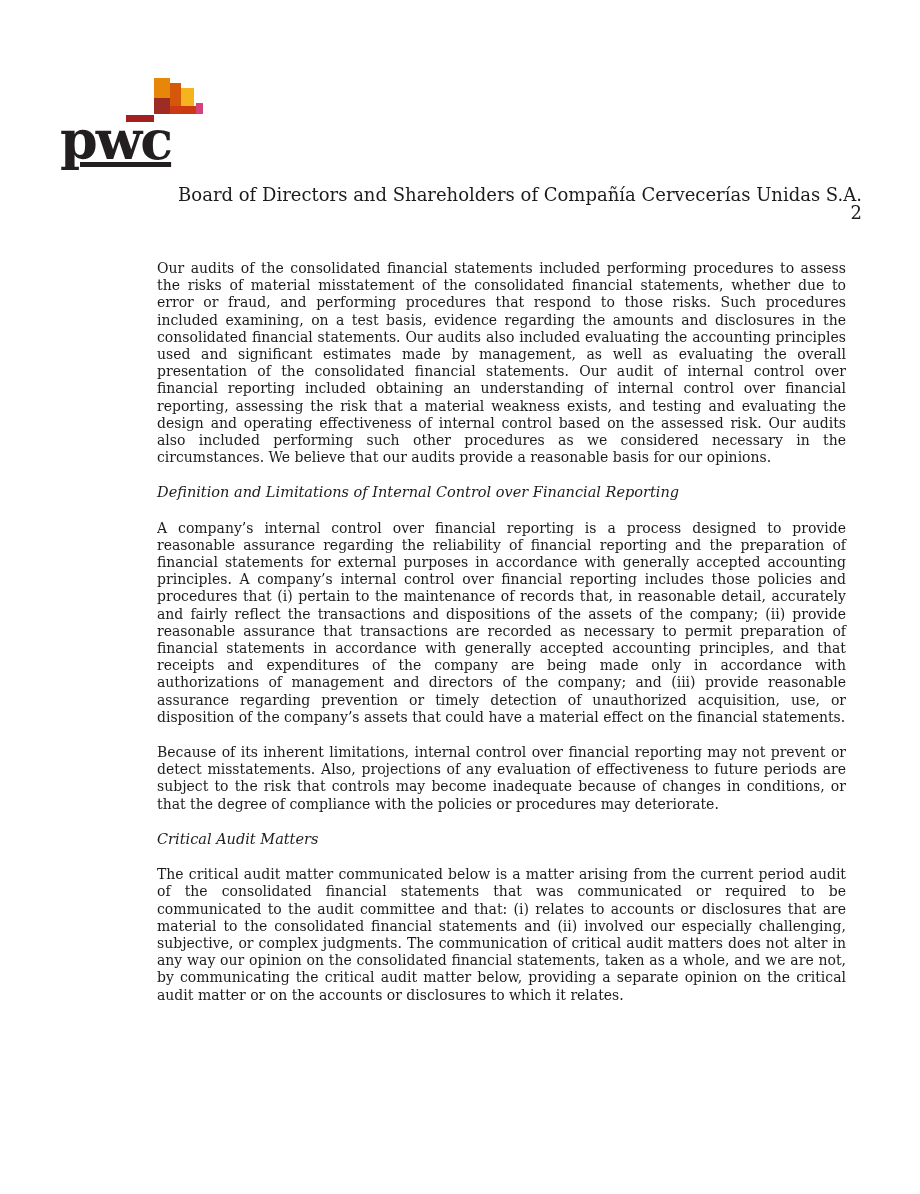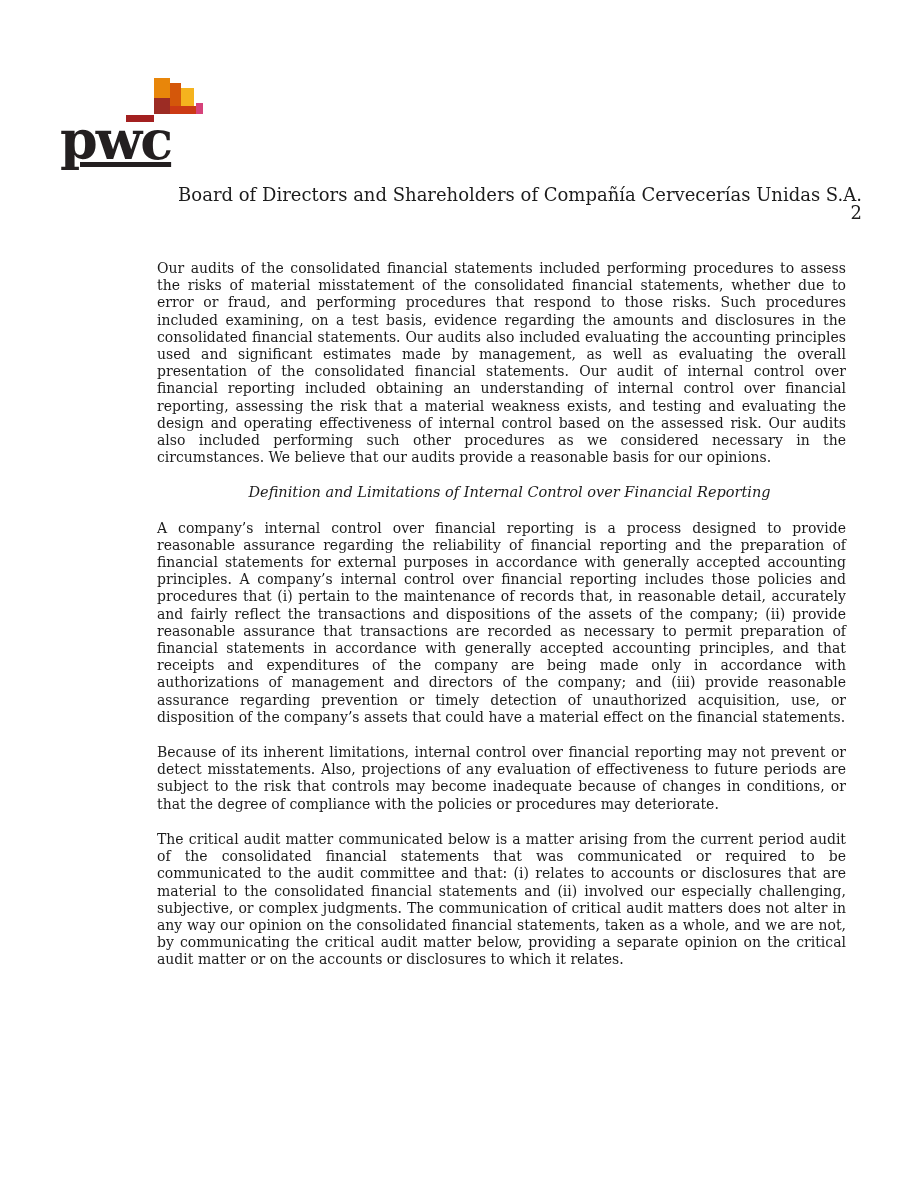--- a/index.html
+++ b/index.html
@@ -71,21 +71,20 @@
     font-size: 14px;
     line-height: 17.2px;
     text-align: justify;
   }
   .content h3 {
     margin: 0 0 18px 0;
     font-size: 14.5px;
     line-height: 17.2px;
     font-weight: normal;
     font-style: italic;
-    text-align: center;
   }
 </style>
 </head>
 <body>
 
 <div class="page">
 
   <div class="logo">
     <div class="logo-marks">
       <div class="blk blk-tangerine" style="background-color: rgb(232, 134, 10);"></div>
@@ -104,17 +103,18 @@
     <div class="page-number">2</div>
 
     <p>Our audits of the consolidated financial statements included performing procedures to assess the risks of material misstatement of the consolidated financial statements, whether due to error or fraud, and performing procedures that respond to those risks. Such procedures included examining, on a test basis, evidence regarding the amounts and disclosures in the consolidated financial statements. Our audits also included evaluating the accounting principles used and significant estimates made by management, as well as evaluating the overall presentation of the consolidated financial statements. Our audit of internal control over financial reporting included obtaining an understanding of internal control over financial reporting, assessing the risk that a material weakness exists, and testing and evaluating the design and operating effectiveness of internal control based on the assessed risk. Our audits also included performing such other procedures as we considered necessary in the circumstances. We believe that our audits provide a reasonable basis for our opinions.</p>
 
     <h3>Definition and Limitations of Internal Control over Financial Reporting</h3>
 
     <p>A company’s internal control over financial reporting is a process designed to provide reasonable assurance regarding the reliability of financial reporting and the preparation of financial statements for external purposes in accordance with generally accepted accounting principles. A company’s internal control over financial reporting includes those policies and procedures that (i) pertain to the maintenance of records that, in reasonable detail, accurately and fairly reflect the transactions and dispositions of the assets of the company; (ii) provide reasonable assurance that transactions are recorded as necessary to permit preparation of financial statements in accordance with generally accepted accounting principles, and that receipts and expenditures of the company are being made only in accordance with authorizations of management and directors of the company; and (iii) provide reasonable assurance regarding prevention or timely detection of unauthorized acquisition, use, or disposition of the company’s assets that could have a material effect on the financial statements.</p>
 
     <p>Because of its inherent limitations, internal control over financial reporting may not prevent or detect misstatements. Also, projections of any evaluation of effectiveness to future periods are subject to the risk that controls may become inadequate because of changes in conditions, or that the degree of compliance with the policies or procedures may deteriorate.</p>
 
+    <h3>Critical Audit Matters</h3>
 
     <p>The critical audit matter communicated below is a matter arising from the current period audit of the consolidated financial statements that was communicated or required to be communicated to the audit committee and that: (i) relates to accounts or disclosures that are material to the consolidated financial statements and (ii) involved our especially challenging, subjective, or complex judgments. The communication of critical audit matters does not alter in any way our opinion on the consolidated financial statements, taken as a whole, and we are not, by communicating the critical audit matter below, providing a separate opinion on the critical audit matter or on the accounts or disclosures to which it relates.</p>
   </div>
 
 </div>
 
 </body></html>

